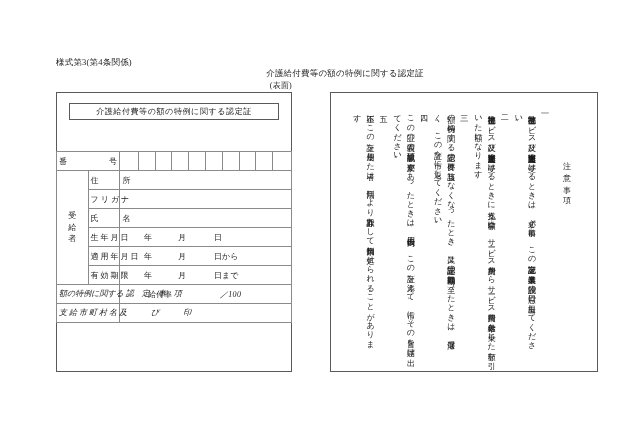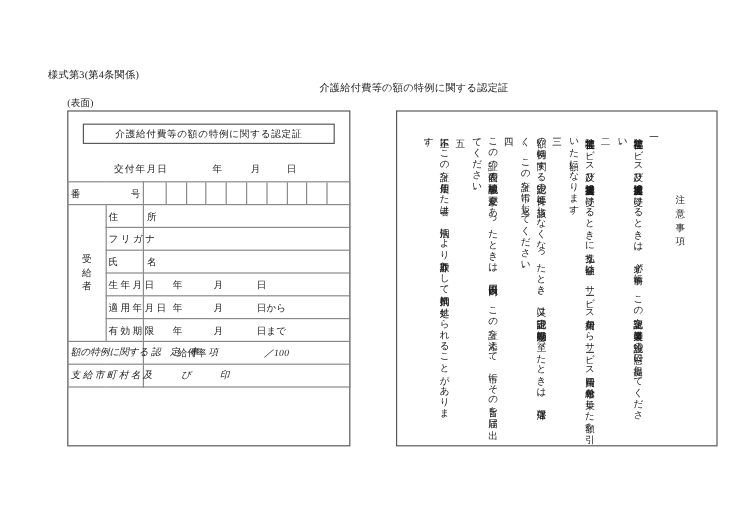--- a/index.html
+++ b/index.html
@@ -13,42 +13,42 @@
     height: 439px;
     position: relative;
     font-family: "Liberation Serif", "DejaVu Serif", serif;
     color: #1a1a1a;
     overflow: hidden;
   }
 
   
   .form-no {
     position: absolute;
-    left: 40px;
+    left: 56px;
     top: 57px;
     font-size: 8.5px;
     letter-spacing: 0.2px;
     white-space: nowrap;
   }
   .doc-title {
     position: absolute;
     left: 0;
     top: 68px;
     width: 630px;
     text-align: center;
     font-size: 8.5px;
     letter-spacing: 0.2px;
     padding-left: 60px;
     box-sizing: border-box;
   }
   .side-label {
     position: absolute;
     font-size: 8px;
     letter-spacing: 0.2px;
-    text-align: left;
+    text-align: right;
   }
   .side-label.front { left: 56px; top: 80px; width: 236px; }
   .side-label.back  { left: 330px; top: 92px; width: 268px; }
 
   
   .panel {
     position: absolute;
     border: 1px solid #5a5a5a;
     box-sizing: border-box;
     background: #fff;
@@ -217,26 +217,20 @@
 <div class="doc-title">介護給付費等の額の特例に関する認定証</div>
 <div class="side-label front">(表面)</div>
 <div class="side-label back">(裏面)</div>
 
 <div class="panel panel-front">
 
   <div class="cert-title-box">
     <span>介護給付費等の額の特例に関する認定証</span>
   </div>
 
-  <div class="issue-row">
-    <span class="issue-label">交付年月日</span>
-    <span class="issue-y">年</span>
-    <span class="issue-m">月</span>
-    <span class="issue-d">日</span>
-  </div>
 
   <table class="grid">
     <tbody>
       <tr>
         <td class="rowlabel" colspan="2">番　　　号</td>
         <td class="numcell">
           <div class="numrow-inner">
             <i></i>
               <i></i>
               <i></i>

